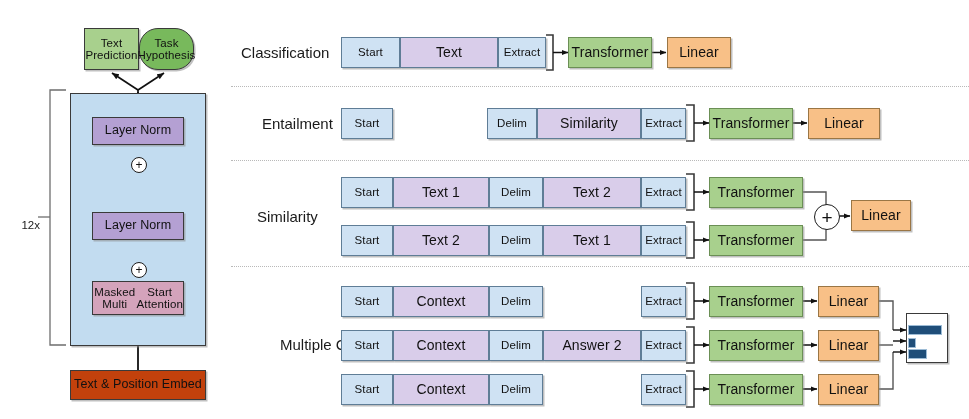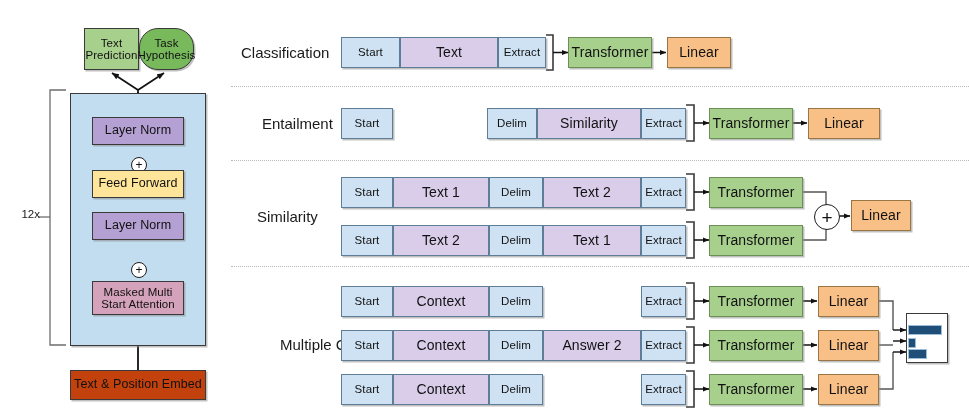--- a/index.html
+++ b/index.html
@@ -135,44 +135,43 @@
       <path d="M879,389 L893,389 L893,352"></path>
       <path d="M879,345 L893,345"></path>
     </g>
     <g stroke="#111" stroke-width="1.4" fill="none">
       <path d="M893,330 L906,330" marker-end="url(#ah)"></path>
       <path d="M893,341 L906,341" marker-end="url(#ah)"></path>
       <path d="M893,352 L906,352" marker-end="url(#ah)"></path>
     </g>
   </svg>
 
-  <div class="lbl t12" style="left:14px;top:208px;width:26px;justify-content:flex-end;text-align:right;">12x</div>
+  <div class="lbl t12" style="left:14px;top:219px;width:26px;justify-content:flex-end;text-align:right;">12x</div>
 
   <div class="bx c-green t12" style="left:84px;top:28px;width:55px;height:42px;flex-direction:column;">
     <span>Text</span>
     <span>Prediction</span>
   </div>
   <div class="bx c-green-dk t12" style="left:139px;top:28px;width:55px;height:42px;flex-direction:column;">
     <span>Task</span>
     <span>Hypothesis</span>
   </div>
 
   <div class="bx c-blue-panel" style="left:70px;top:93px;width:136px;height:253px;"></div>
 
   <div class="bx c-purple t13" style="left:92px;top:117px;width:92px;height:28px;">Layer Norm</div>
 
   <div class="plus t13" style="left:131px;top:157px;width:14px;height:14px;font-size:12px;">+</div>
 
-  <div class="bx c-yellow t13" style="left:92px;top:170px;width:92px;height:28px;">Feed Forward</div>
 
   <div class="bx c-purple t13" style="left:92px;top:212px;width:92px;height:28px;">Layer Norm</div>
 
   <div class="plus t13" style="left:131px;top:262px;width:14px;height:14px;font-size:12px;">+</div>
 
-  <div class="bx c-pink t12" style="left:92px;top:281px;width:92px;height:34px;flex-direction:column;">
+  <div class="bx c-pink t12" style="left:92px;top:281px;width:92px;height:34px;flex-direction:row;">
     <span>Masked Multi</span>
     <span>Start Attention</span>
   </div>
 
   <div class="bx c-orange t13" style="left:70px;top:370px;width:136px;height:30px;">Text &amp; Position Embed</div>
 
   <div class="dots" style="left:231px;top:86px;width:738px;"></div>
   <div class="dots" style="left:231px;top:160px;width:738px;"></div>
   <div class="dots" style="left:231px;top:266px;width:738px;"></div>
 

